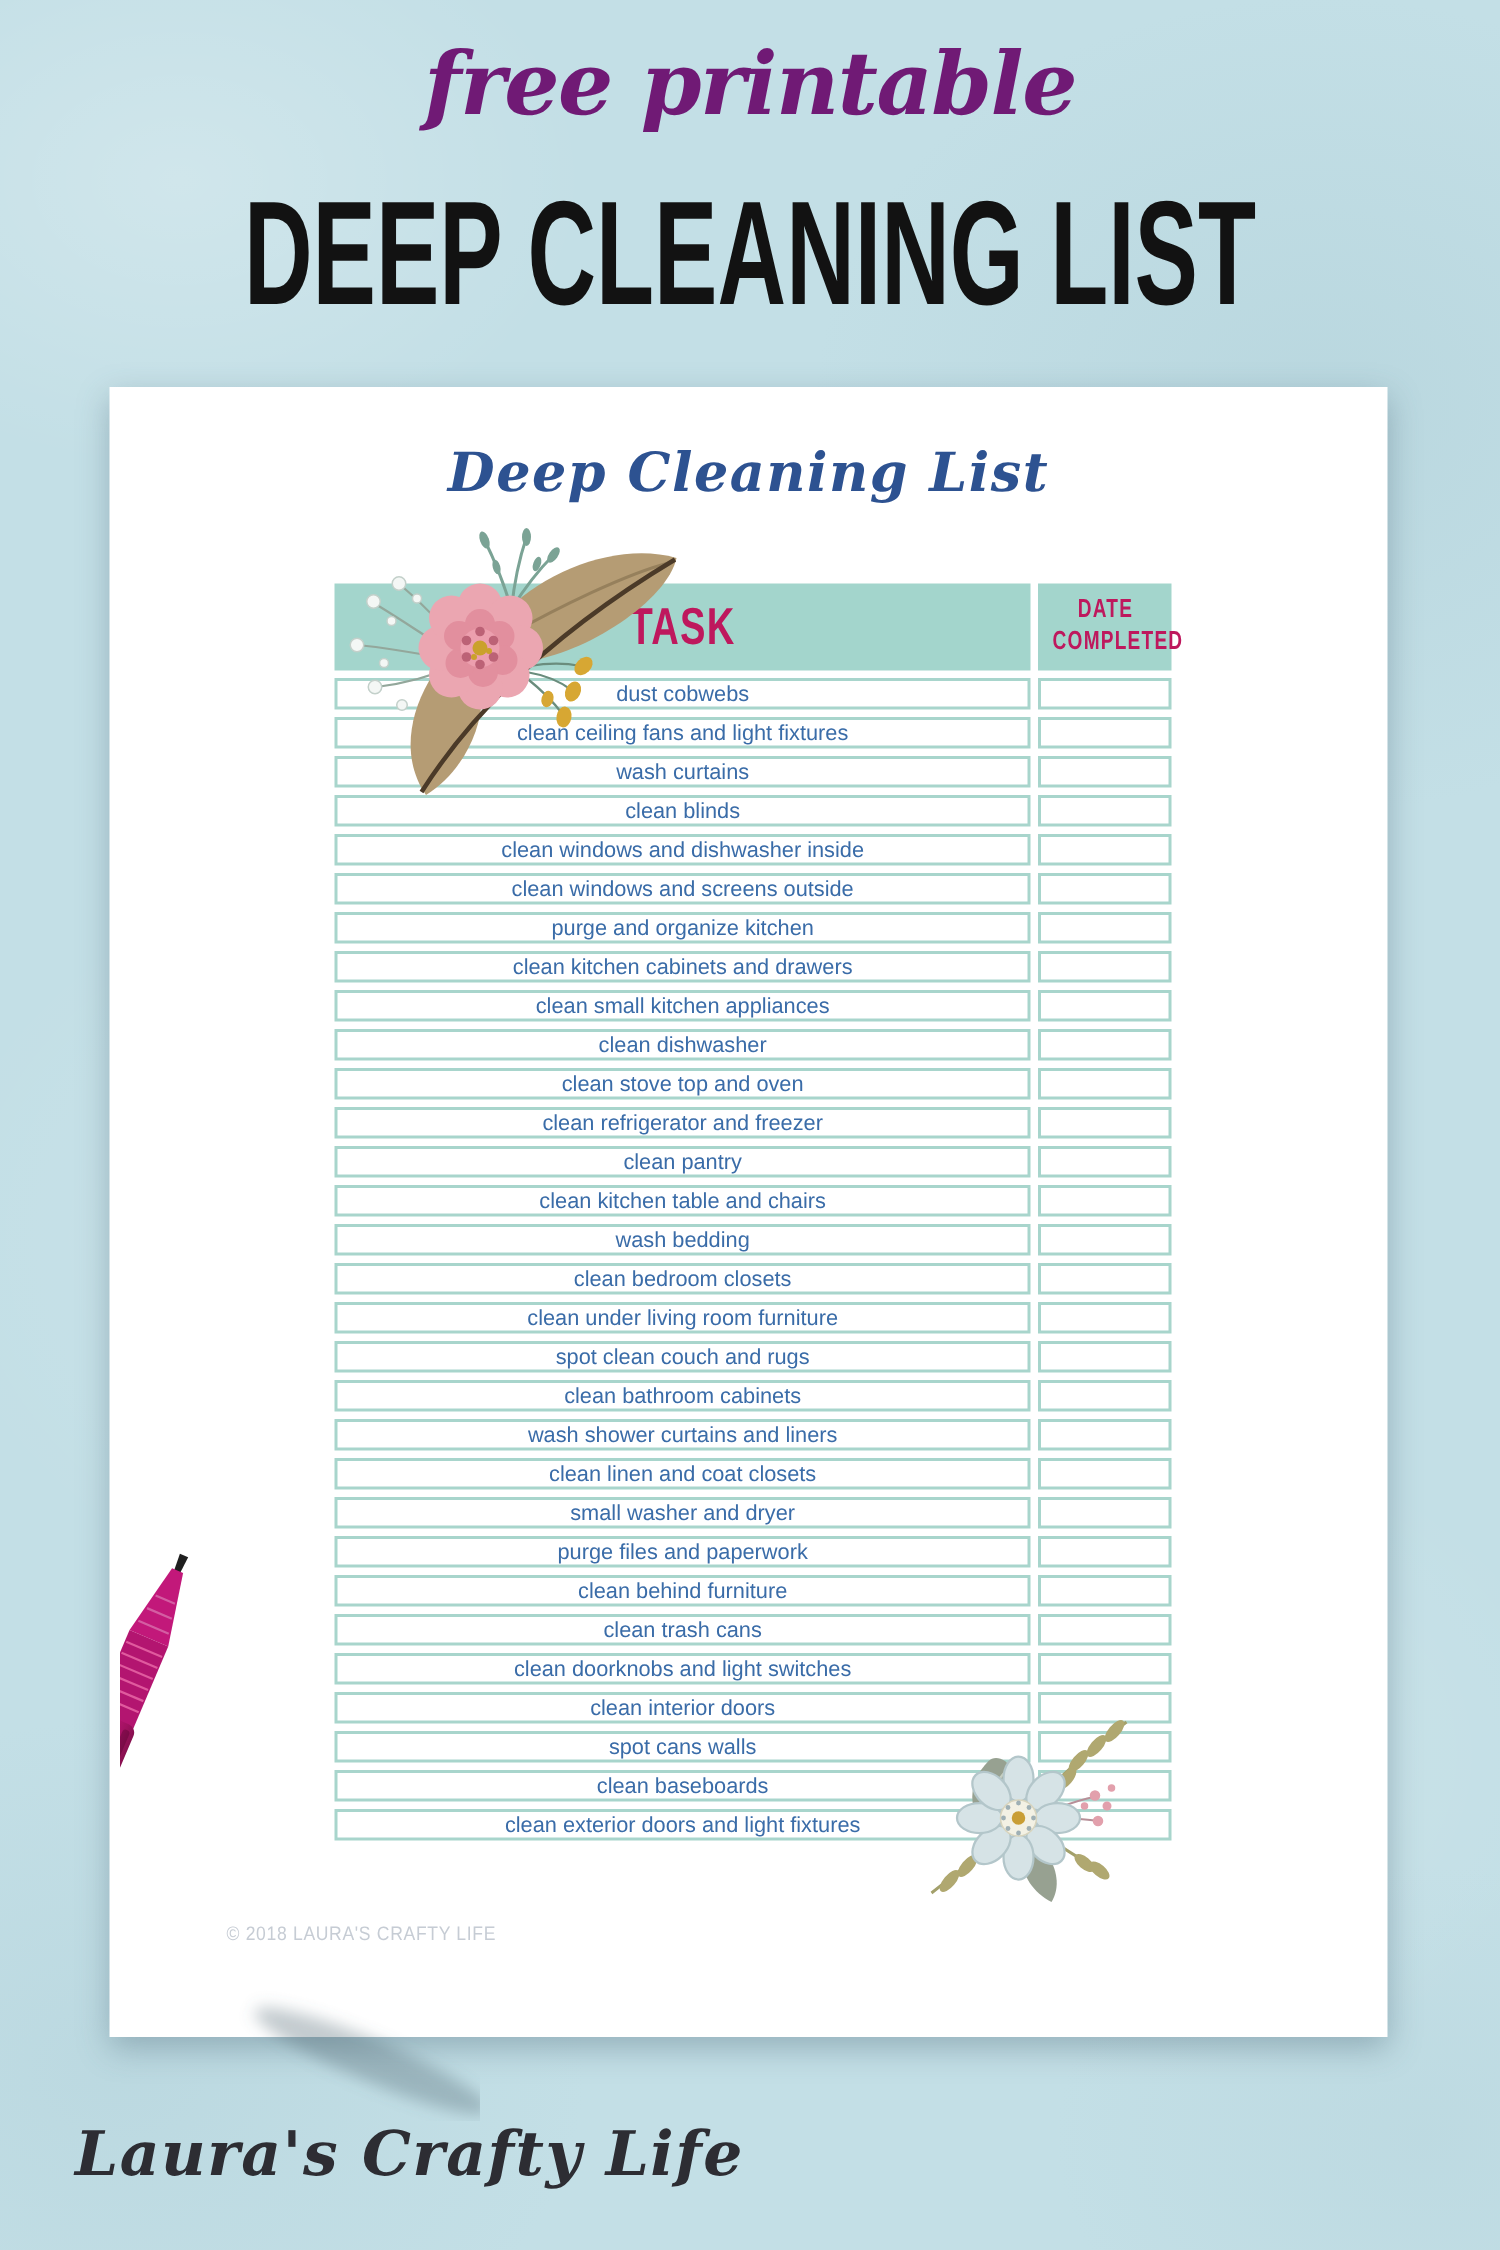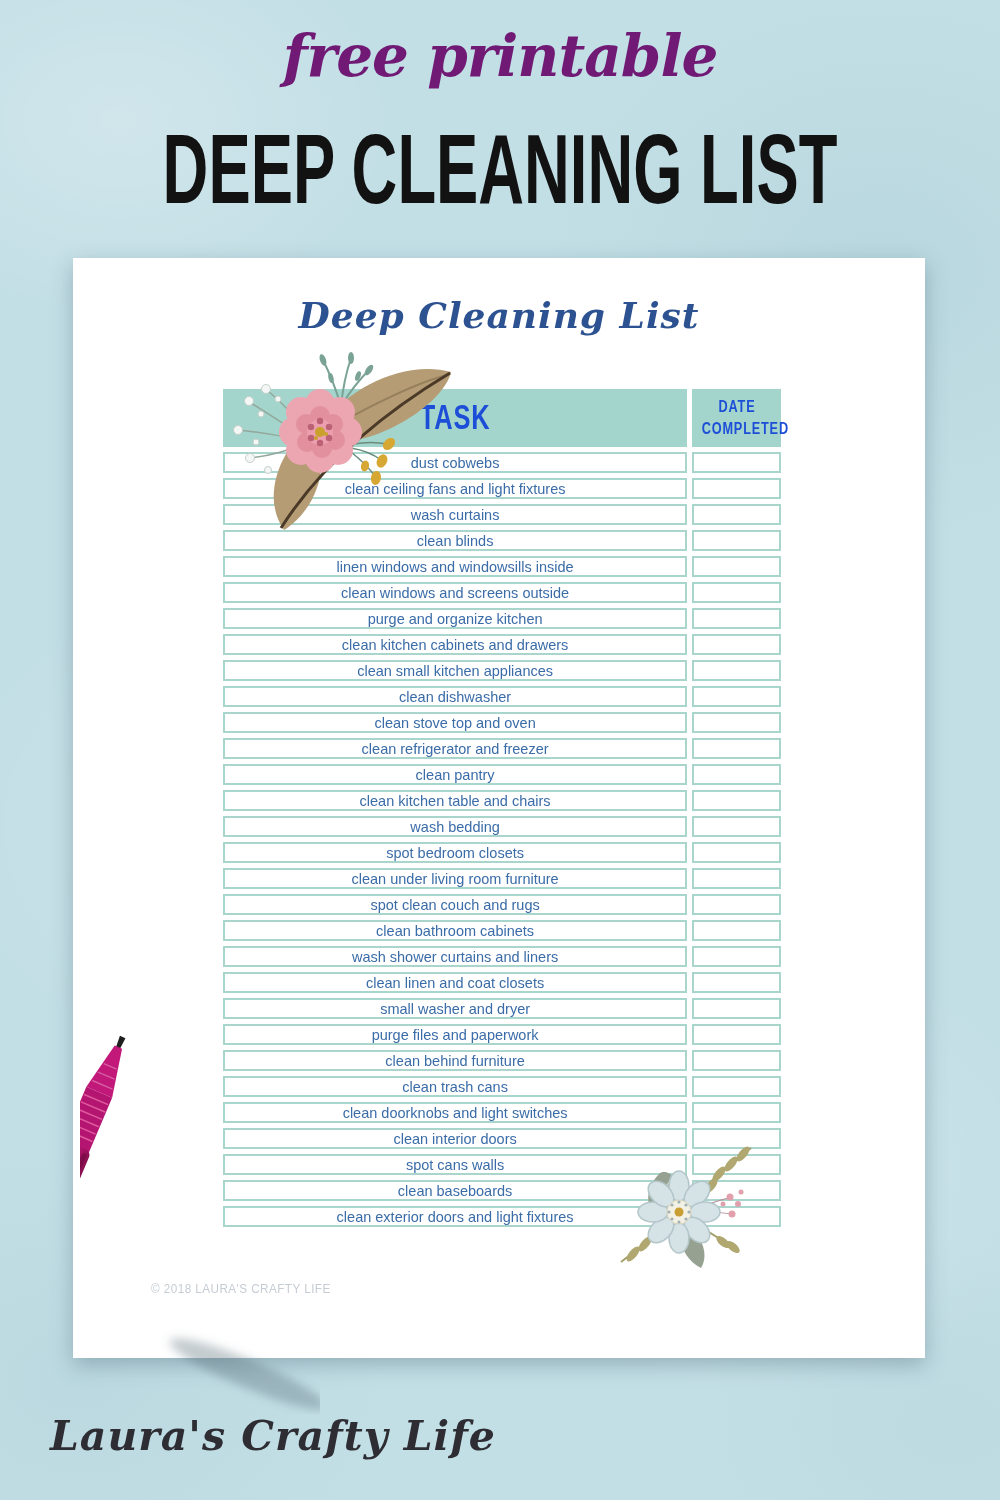--- a/index.html
+++ b/index.html
@@ -33,21 +33,21 @@
     position:absolute;left:0;right:0;top:36px;text-align:center;
     font-family:"DejaVu Serif",serif;font-style:italic;font-weight:bold;
     font-size:36px;color:#2d5291;letter-spacing:1px;
   }
   .clean-table{
     position:absolute;left:145px;top:126px;width:568px;
     border-collapse:separate;border-spacing:5px;table-layout:fixed;
   }
   .col-task{width:460px;}
   .col-date{width:88px;}
-  .hdr{background:#a3d5cc;color:#1d4ed8;vertical-align:middle;padding:0;}
+  .hdr{background:#a3d5cc;color:#be185d;vertical-align:middle;padding:0;}
   .hdr-task{height:58px;}
   .hdr-task .cond{font-size:31px;}
   .hdr-date .cond{font-size:15.5px;line-height:1.2;max-width:86px;}
   .cond{
     display:inline-block;font-weight:bold;letter-spacing:1px;
     transform:scale(.82,1.12);transform-origin:50% 50%;
   }
   .cell{background:#ffffff;border:2px solid #a8d5cc;height:17px;padding:0;}
   .cell.task{color:#3a6ca8;font-size:14.5px;text-align:center;vertical-align:middle;}
   .copyright{
@@ -99,21 +99,21 @@
         </tr>
         <tr>
           <td class="cell task">wash curtains</td>
           <td class="cell date"></td>
         </tr>
         <tr>
           <td class="cell task">clean blinds</td>
           <td class="cell date"></td>
         </tr>
         <tr>
-          <td class="cell task">linen windows and windowsills inside</td>
+          <td class="cell task">clean windows and dishwasher inside</td>
           <td class="cell date"></td>
         </tr>
         <tr>
           <td class="cell task">clean windows and screens outside</td>
           <td class="cell date"></td>
         </tr>
         <tr>
           <td class="cell task">purge and organize kitchen</td>
           <td class="cell date"></td>
         </tr>
@@ -143,21 +143,21 @@
         </tr>
         <tr>
           <td class="cell task">clean kitchen table and chairs</td>
           <td class="cell date"></td>
         </tr>
         <tr>
           <td class="cell task">wash bedding</td>
           <td class="cell date"></td>
         </tr>
         <tr>
-          <td class="cell task">spot bedroom closets</td>
+          <td class="cell task">clean bedroom closets</td>
           <td class="cell date"></td>
         </tr>
         <tr>
           <td class="cell task">clean under living room furniture</td>
           <td class="cell date"></td>
         </tr>
         <tr>
           <td class="cell task">spot clean couch and rugs</td>
           <td class="cell date"></td>
         </tr>

